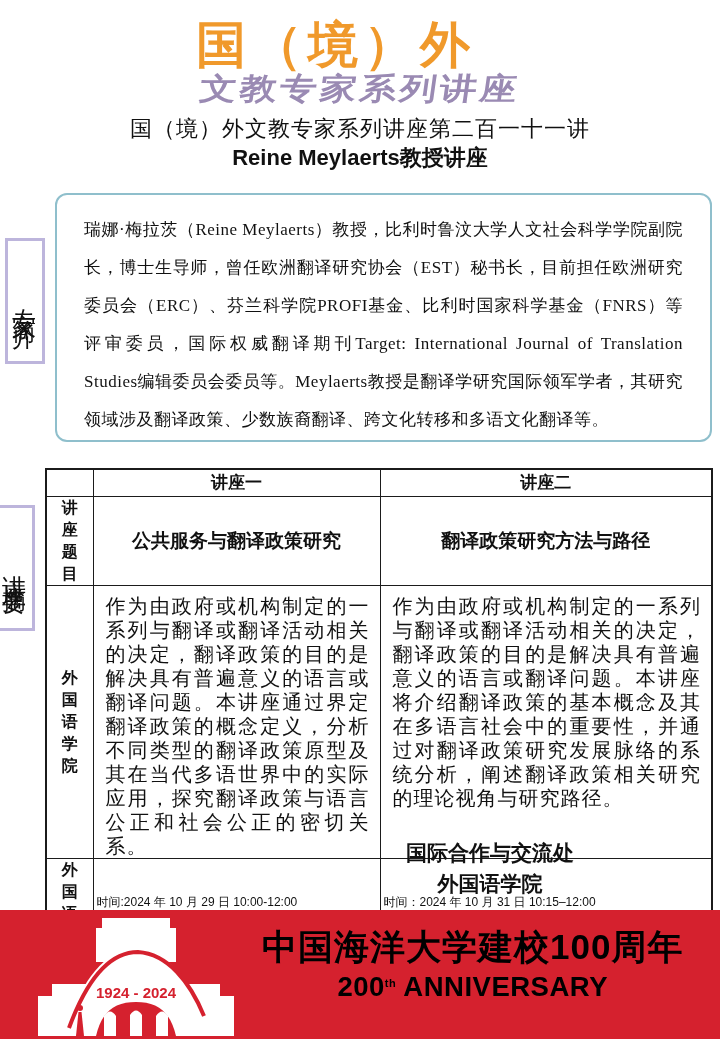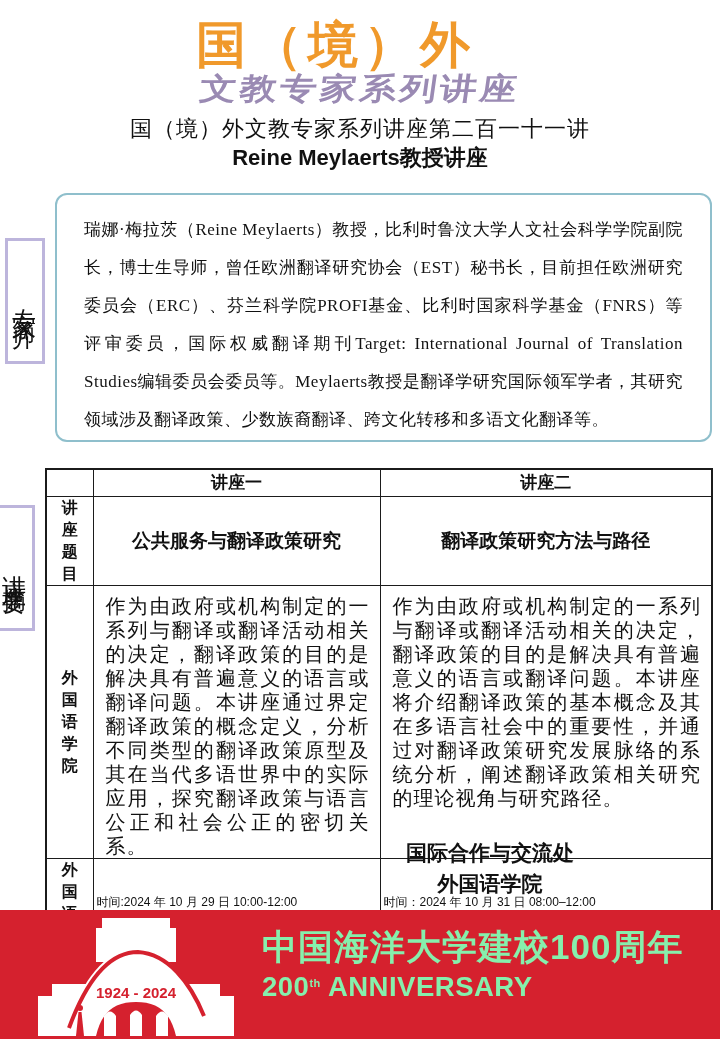--- a/index.html
+++ b/index.html
@@ -45,22 +45,22 @@
   td.schedule{font-size:12px;line-height:23px;vertical-align:middle;
       padding:2px 6px 2px 3px;}
 
   
   .organizer{position:absolute;left:130px;top:838px;width:720px;text-align:center;
       font-weight:bold;font-size:21px;line-height:31px;}
 
   
   .footer{position:absolute;left:0;top:910px;width:720px;height:129px;background:#D5212E;}
   .footer-logo{position:absolute;left:36px;top:4px;}
-  .footer-text{position:absolute;left:262px;top:16px;color:#86efac;
-      font-family:"Liberation Sans",sans-serif;font-weight:bold;}
+  .footer-text{position:absolute;left:262px;top:16px;color:#000000;
+      font-family:"Liberation Sans",sans-serif;font-weight:bold;text-align:center;}
   .ft1{font-size:35px;line-height:42px;letter-spacing:1px;}
   .ft2{font-size:27.5px;line-height:31px;letter-spacing:.5px;}
   .ft3{font-size:27.5px;line-height:31px;letter-spacing:.5px;}
   .ft3 sup{font-size:11px;vertical-align:9px;}
 </style>
 </head>
 <body>
 
 <div class="page">
 
@@ -97,21 +97,21 @@
       <td class="summary">作为由政府或机构制定的一系列与翻译或翻译活动相关的决定，翻译政策的目的是解决具有普遍意义的语言或翻译问题。本讲座通过界定翻译政策的概念定义，分析不同类型的翻译政策原型及其在当代多语世界中的实际应用，探究翻译政策与语言公正和社会公正的密切关系。</td>
       <td class="summary">作为由政府或机构制定的一系列与翻译或翻译活动相关的决定，翻译政策的目的是解决具有普遍意义的语言或翻译问题。本讲座将介绍翻译政策的基本概念及其在多语言社会中的重要性，并通过对翻译政策研究发展脉络的系统分析，阐述翻译政策相关研究的理论视角与研究路径。</td>
     </tr>
     <tr style="height:48px">
       <td class="rowlabel">外国语学院</td>
       <td class="schedule">
         <div>时间:2024 年 10 月 29 日 10:00-12:00</div>
         <div>地点：外国语学院 N511</div>
       </td>
       <td class="schedule">
-        <div>时间：2024 年 10 月 31 日 08:00–12:00</div>
+        <div>时间：2024 年 10 月 31 日 10:15–12:00</div>
         <div>地点：外国语学院 N511</div>
       </td>
     </tr>
   </tbody>
     </table>
 
   <div class="organizer">
     <div>国际合作与交流处</div>
     <div>外国语学院</div>
   </div>

